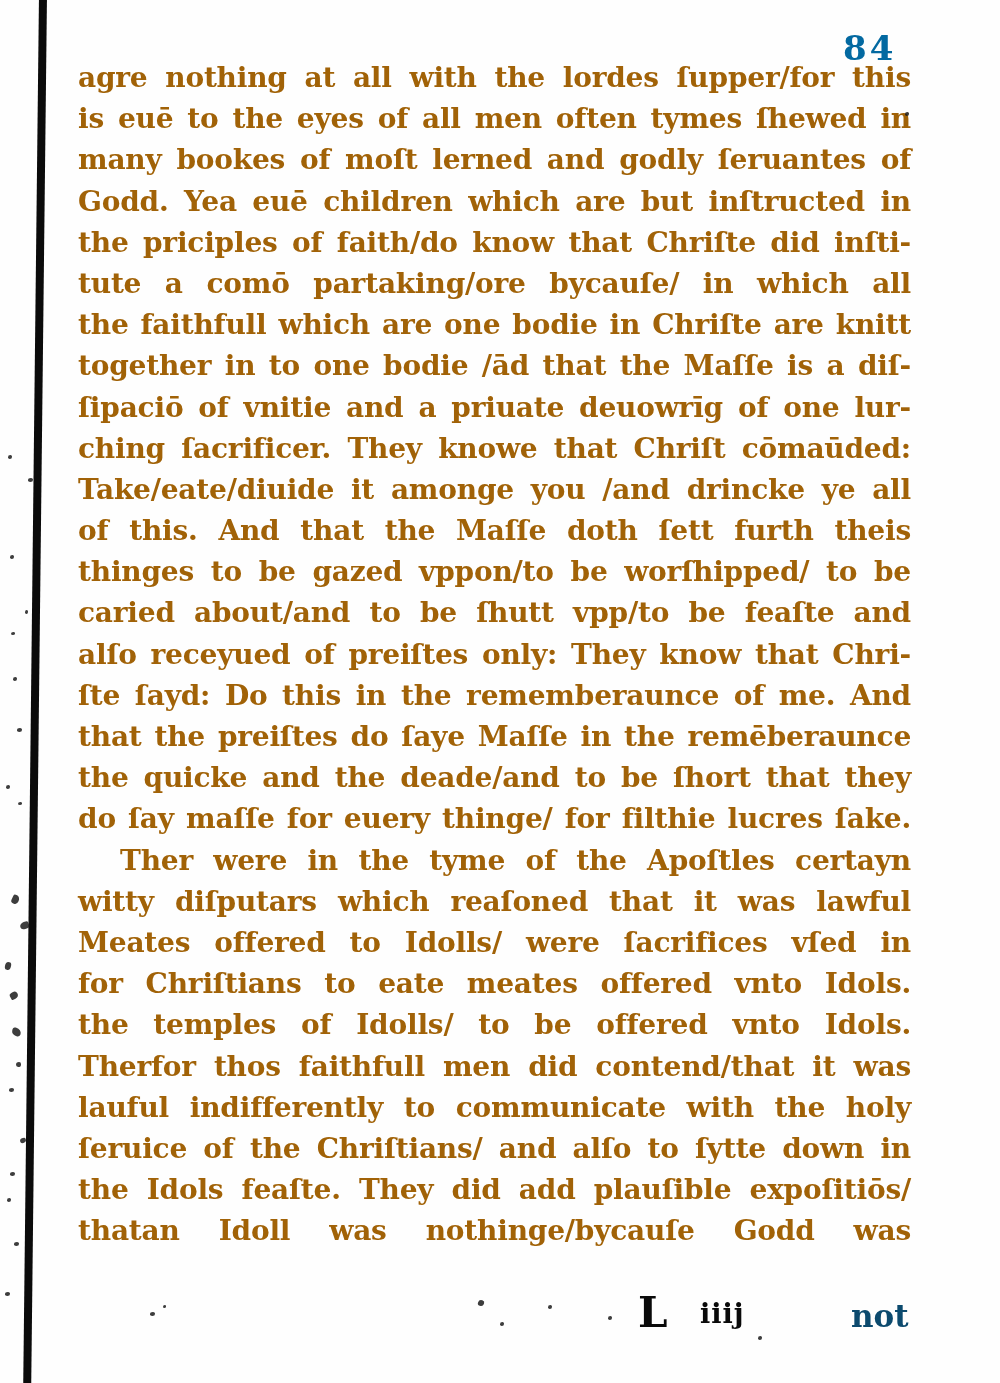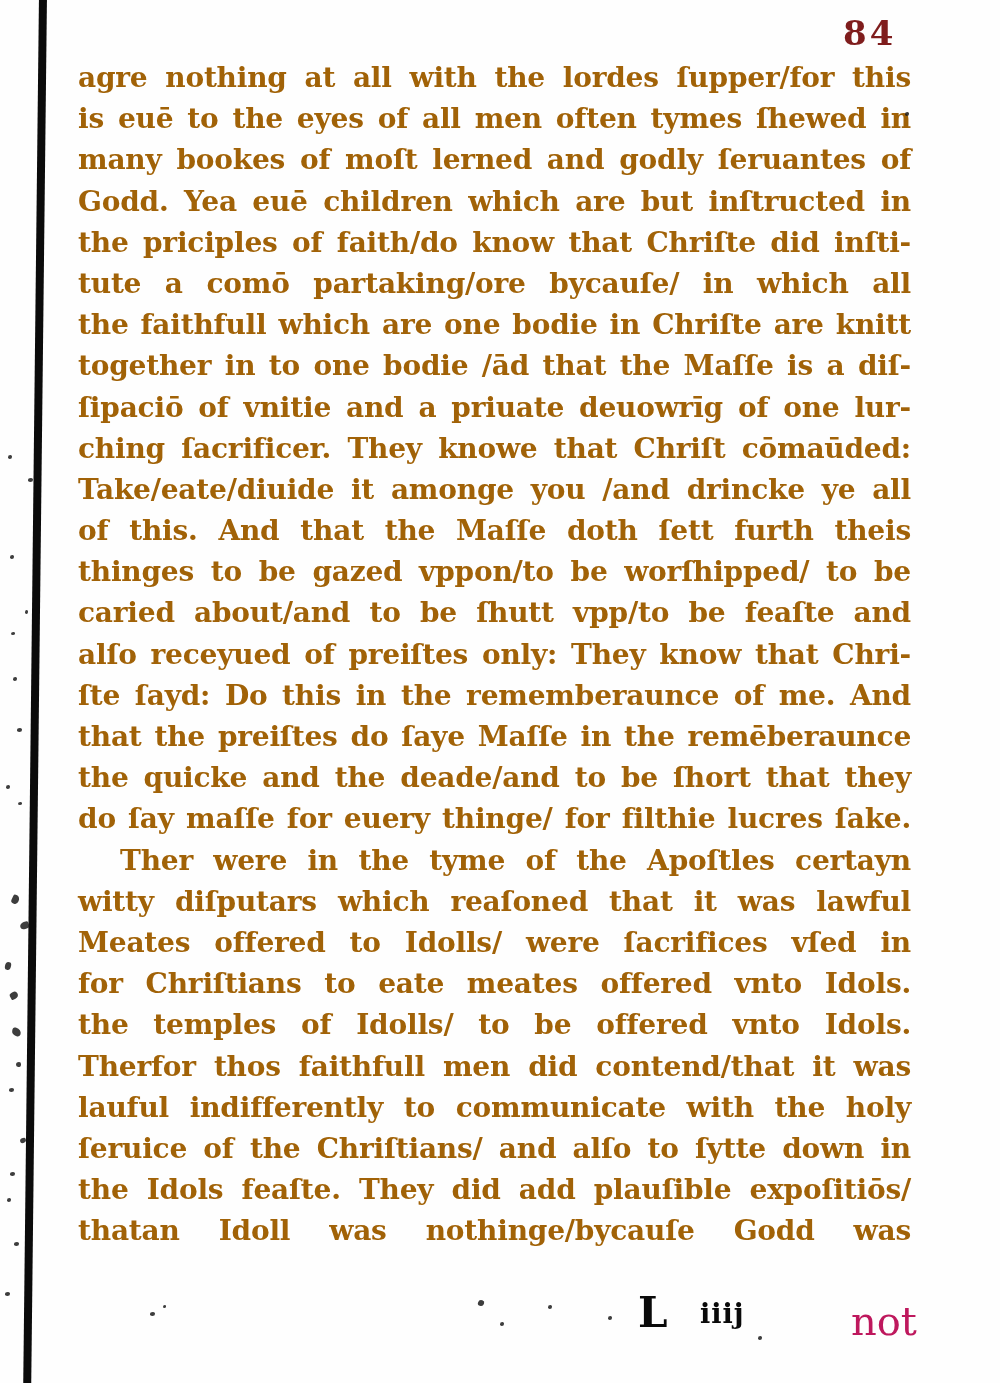--- a/index.html
+++ b/index.html
@@ -15,22 +15,22 @@
   
   .rule {
     position:absolute; left:39px; top:-6px;
     width:8px; height:1398px;
     background:#0b0b0b;
     transform:rotate(0.65deg);
     transform-origin:top left;
   }
 
   .pagenum {
-    position:absolute; left:843px; top:13px;
-    font-size:34px; font-weight:bold; color:#7f1d1d;
+    position:absolute; left:843px; top:28px;
+    font-size:34px; font-weight:bold; color:#0369a1;
     letter-spacing:3px;
   }
 
   .textblock {
     position:absolute; left:78px; top:57px; width:833px;
     color:#a16207;
   }
   .tline {
     height:41.2px; line-height:41.2px;
     font-size:28px; font-weight:bold;
@@ -44,21 +44,21 @@
   .sig-l {
     position:absolute; left:638px; top:1288px;
     font-size:42px; font-weight:bold; color:#0a0a0a;
   }
   .sig-n {
     position:absolute; left:700px; top:1298px;
     font-size:27px; font-weight:bold; color:#0a0a0a; letter-spacing:1px;
   }
   .catchword {
     position:absolute; left:851px; top:1298px;
-    font-size:40px; font-weight:normal; color:#be185d;
+    font-size:31px; font-weight:bold; color:#0c4a6e;
   }
 
   .speck { position:absolute; background:#1b1b1b; border-radius:60% 40% 55% 45%; opacity:.85; }
 </style>
 </head>
 <body>
 
 <div class="page">
 
   <div class="rule"></div>

